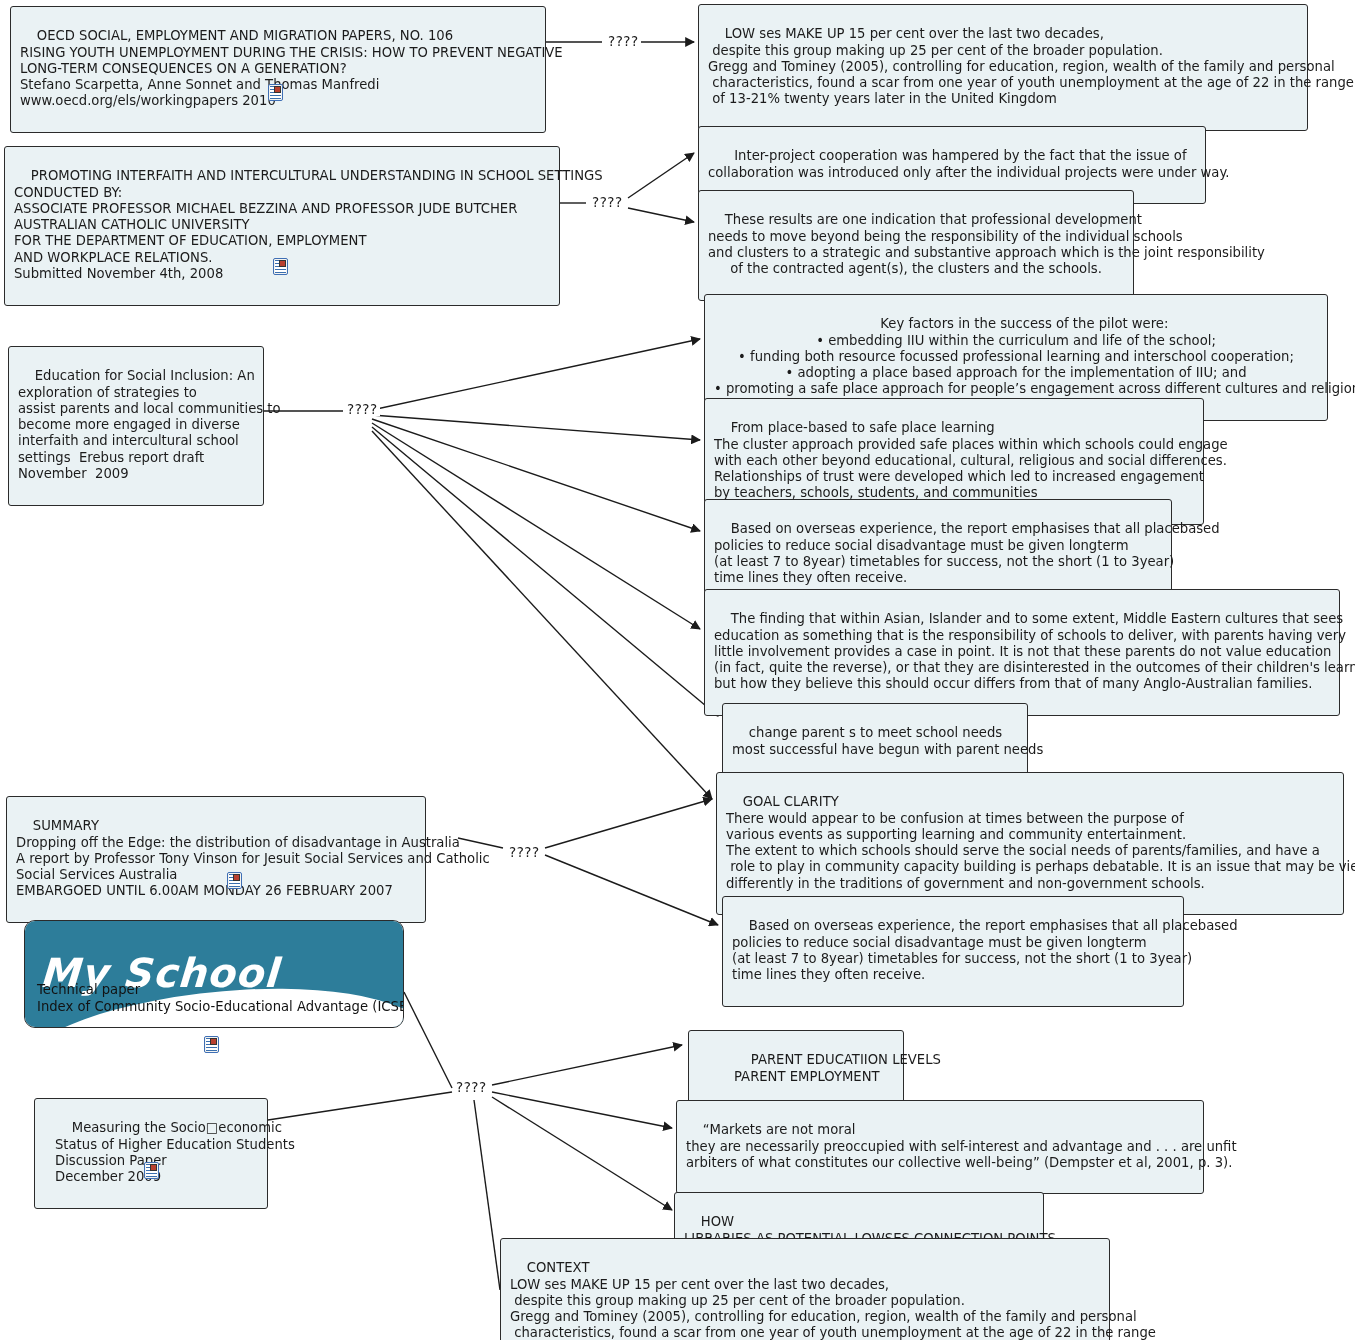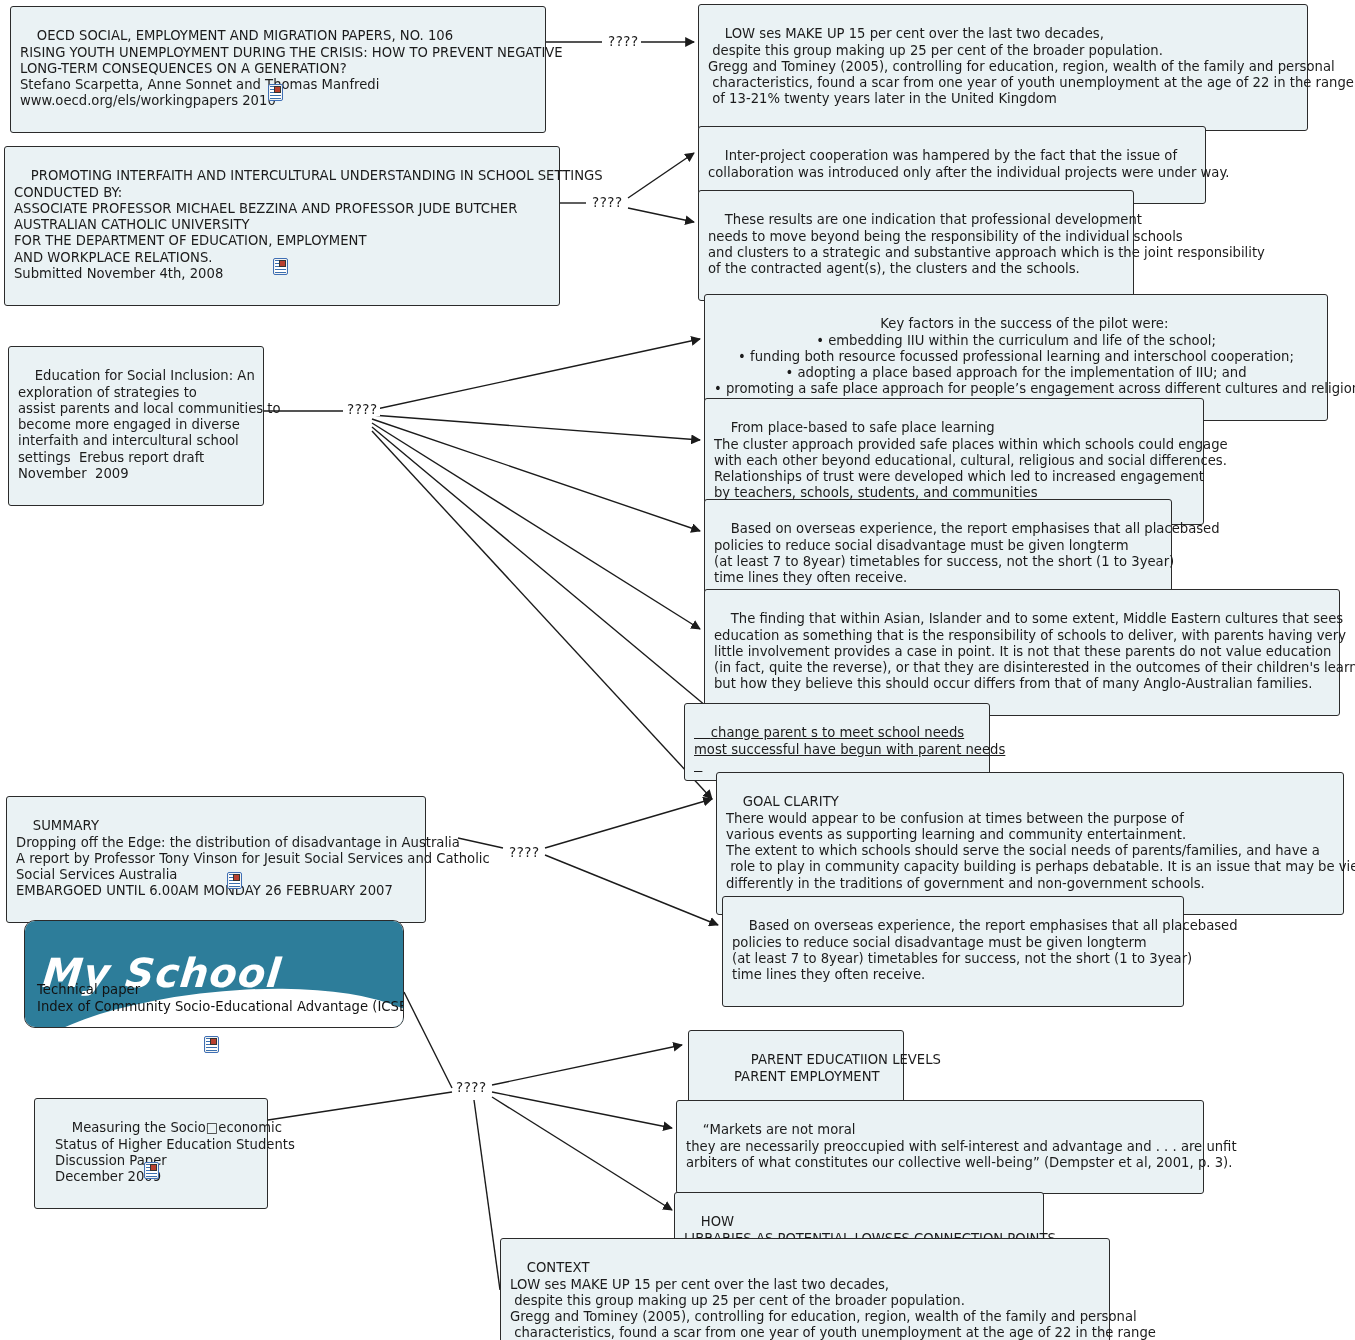--- a/index.html
+++ b/index.html
@@ -16,21 +16,21 @@
     background:#eaf2f4;
     border:1.6px solid #2b2b2b;
     border-radius:3px;
     box-sizing:border-box;
     padding:5px 9px 6px 9px;
     font-size:13.2px;
     line-height:16.3px;
     white-space:pre;
     color:#1b1b1b;
   }
-  .node.center{text-align:left;}
+  .node.center{text-align:center;}
 
   
   .docicon{
     position:absolute;
     width:15px;height:17px;
     box-sizing:border-box;
     border:1.6px solid #3f6fb5;
     border-radius:2px;
     background:#f4f4f0;
     padding:1px;
@@ -252,21 +252,21 @@
   </div>
 
   <div class="node" style="left:704px;top:589px;width:636px;">
     <span>The finding that within Asian, Islander and to some extent, Middle Eastern cultures that sees
 education as something that is the responsibility of schools to deliver, with parents having very
 little involvement provides a case in point. It is not that these parents do not value education
 (in fact, quite the reverse), or that they are disinterested in the outcomes of their children's learning,
 but how they believe this should occur differs from that of many Anglo-Australian families.</span>
   </div>
 
-  <div class="node" style="left:684px;top:703px;width:306px;text-decoration:underline;">
+  <div class="node" style="left:722px;top:703px;width:306px;">
     <span>change parent s to meet school needs
 most successful have begun with parent needs</span>
   </div>
 
   <div class="node" style="left:716px;top:772px;width:628px;">
     <span>GOAL CLARITY
 There would appear to be confusion at times between the purpose of
 various events as supporting learning and community entertainment.
 The extent to which schools should serve the social needs of parents/families, and have a
  role to play in community capacity building is perhaps debatable. It is an issue that may be viewed

